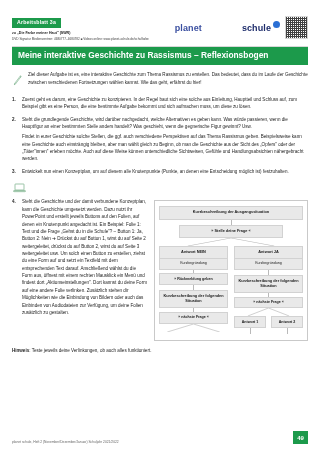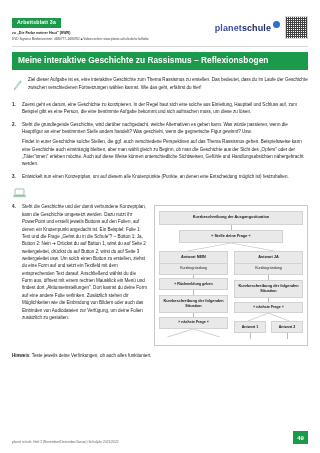--- a/index.html
+++ b/index.html
@@ -25,21 +25,21 @@
     font-weight:bold;
     letter-spacing:.2px;
     padding:2px 5px 2.5px 5px;
     line-height:1;
   }
   .hdr-line1 { font-size:3.6px; font-weight:bold; color:#222; margin-top:3.2px; line-height:1.3; }
   .hdr-line2 { font-size:3.1px; color:#444; margin-top:1.6px; line-height:1.35; }
   .hdr-right { display:flex; align-items:center; gap:5px; padding-top:6px; }
   .logo { font-size:9px; letter-spacing:.1px; white-space:nowrap; }
   .logo .p1 { color:#3a4fa0; font-weight:bold; }
-  .logo .p2 { color:#1d2c6b; font-weight:bold; }
+  .logo .p2 { color:#1d2c6b; font-weight:bold;padding-left:40px; }
   .logo-dot {
     width:7px; height:7px; border-radius:50%;
     background:#2b6fd4; display:inline-block; margin-left:2px;
     position:relative; top:-3px;
   }
   .qr {
     width:23px; height:23px;
     border:1px solid #cfcfcf;
     background-color:#ffffff;
     background-image:
@@ -50,21 +50,20 @@
   }
   .hdr-rule { height:1px; background:#d8d8d8; margin-top:4px; }
 
   
   .title-band {
     background:#1c9a4b;
     color:#ffffff;
     font-size:8.4px;
     font-weight:bold;
     padding:4.5px 6px 5px 6px;
-    margin-top:5px;
     line-height:1.1;
   }
 
   
   .content { padding-top:6px; }
   .intro { display:flex; gap:5px; align-items:flex-start; }
   .pencil-icon { width:11px; flex:0 0 11px; padding-top:1px; }
   .intro-text { font-size:4.55px; line-height:1.62; color:#1f1f1f; }
 
   ol.steps { list-style:none; margin:0; padding:0; }

